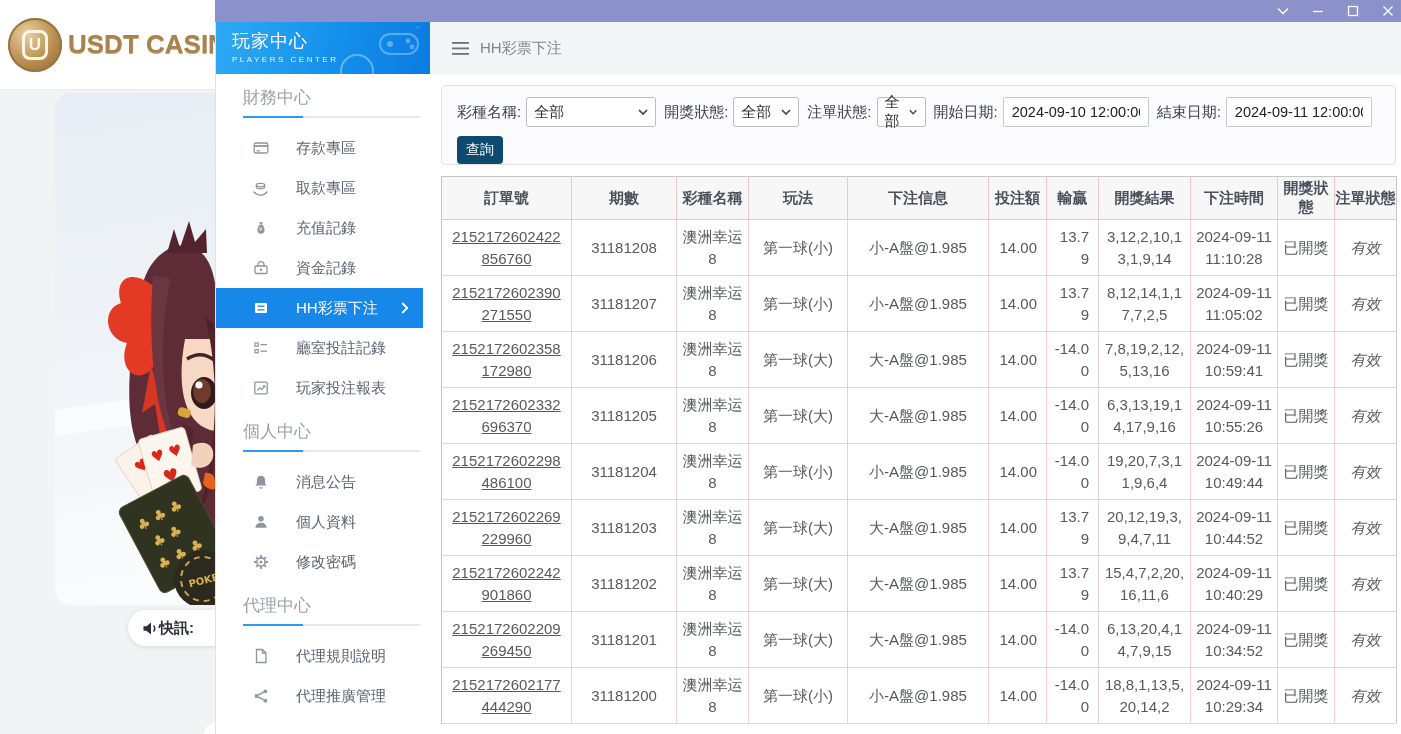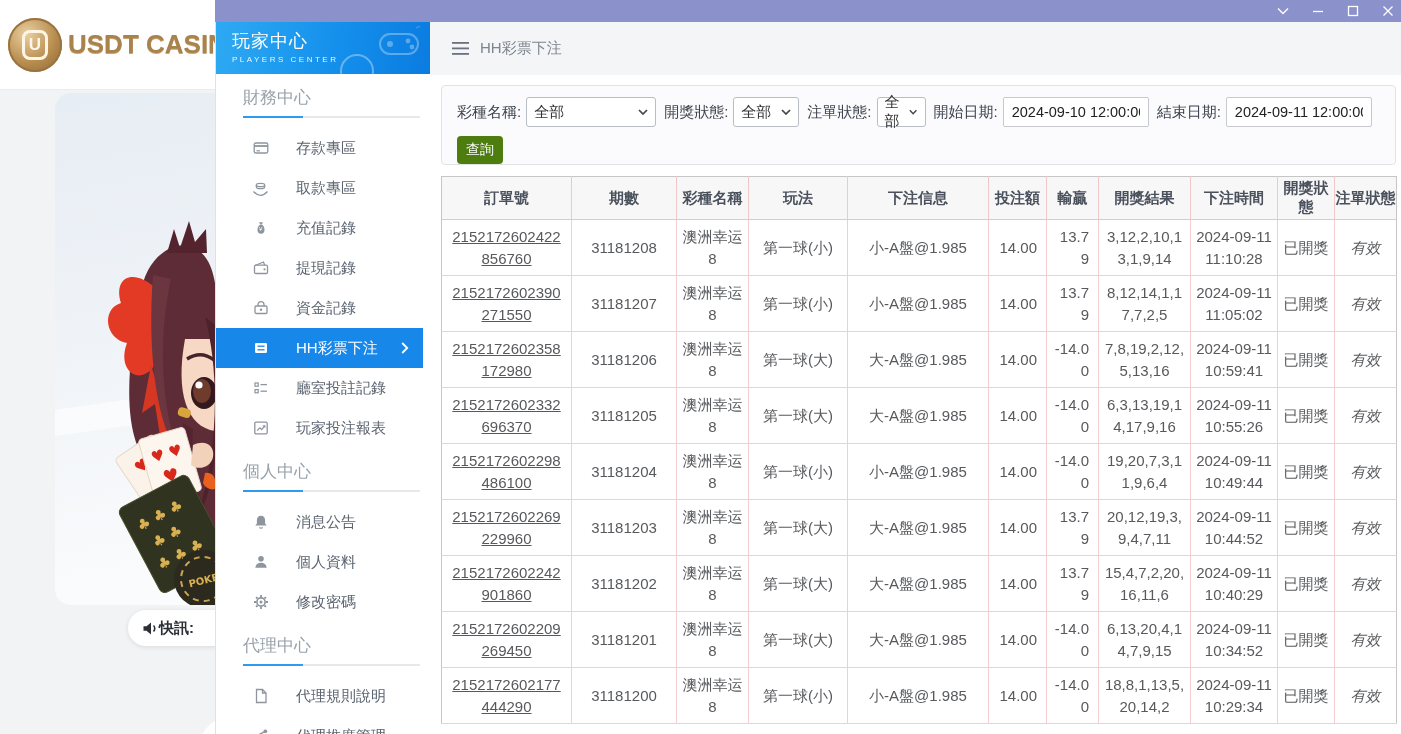--- a/index.html
+++ b/index.html
@@ -59,21 +59,21 @@
   .filter-panel { margin:10px 0 0 11px; width:955px; height:80px; border:1px solid #e2e3e6; border-radius:4px;
                   background:#fbfbfd; padding:11px 15px 8px 15px; }
   .filter-row { display:flex; align-items:center; }
   .f-label { font-size:15px; color:#3d434e; margin:0 5px 0 8px; white-space:nowrap; }
   .f-label:first-child { margin-left:0; }
   .select { height:30px; border:1px solid #b9bdc4; border-radius:3px; background:#fff; display:flex; align-items:center;
             justify-content:space-between; padding:0 7px; font-size:15px; color:#333; cursor:pointer; }
   .sel-name { width:130px; } .sel-draw { width:66px; } .sel-order { width:49px; }
   .date-input { height:30px; width:146px; border:1px solid #c6cace; border-radius:2px; background:#fff;
             font-size:14.5px; color:#222; padding:0 8px; font-family:"Liberation Sans","DejaVu Sans",sans-serif; }
-  .query-btn { margin-top:9px; width:46px; height:28px; background:#4d7c0f; color:#fff; border:none; border-radius:4px;
+  .query-btn { margin-top:9px; width:46px; height:28px; background:#0c4a6e; color:#fff; border:none; border-radius:4px;
             font-size:14px; cursor:pointer; font-family:inherit; }
 
   .tbl-wrap { margin:11px 0 0 11px; }
   table.tbl { border-collapse:collapse; table-layout:fixed; width:955px; border:1px solid #c6c6c6; }
   .tbl th { background:#f7f7f8; color:#4a515c; font-size:15px; font-weight:bold; height:43px;
             border:1px solid #efc9c9; border-bottom-color:#cfcfcf; padding:2px 0; text-align:center; }
   .tbl th:first-child { border-left-color:#c6c6c6; } .tbl th:last-child { border-right-color:#c6c6c6; }
   .tbl th { border-top-color:#c6c6c6; }
   .tbl td { border:1px solid #f2cece; color:#57595c; font-size:15px; height:56px; text-align:center;
             padding:2px 5px; line-height:1.45; word-break:break-all; }
@@ -225,30 +225,20 @@
               <path d="M6 2.2h4L8.7 4.6H7.3z" fill="currentColor"></path>
               <path d="M6.8 4.8C3.8 6.8 3.2 13.8 8 13.8s4.2-7 1.2-9z" fill="currentColor"></path>
               <text x="6" y="11.4" font-size="6" fill="#fff">¥</text>
             </svg>
           </span>
           <span class="nav-label">充值記錄</span>
         </div>
         <div class="nav-item">
           <span class="nav-icon">
             <svg width="16" height="16" viewBox="0 0 16 16">
-              <path d="M2 5.5L10.5 2l1.2 3.3" fill="none" stroke="currentColor" stroke-width="1.2"></path>
-              <rect x="1.5" y="5.2" width="13" height="8.3" rx="1.3" fill="none" stroke="currentColor" stroke-width="1.3"></rect>
-              <circle cx="11.5" cy="9.3" r="1.1" fill="currentColor"></circle>
-            </svg>
-          </span>
-          <span class="nav-label">提現記錄</span>
-        </div>
-        <div class="nav-item">
-          <span class="nav-icon">
-            <svg width="16" height="16" viewBox="0 0 16 16">
               <path d="M5 6V4.6a3 3 0 016 0V6" fill="none" stroke="currentColor" stroke-width="1.3"></path>
               <rect x="2" y="6" width="12" height="7.5" rx="1.2" fill="none" stroke="currentColor" stroke-width="1.3"></rect>
               <circle cx="8" cy="9.7" r="1.2" fill="currentColor"></circle>
             </svg>
           </span>
           <span class="nav-label">資金記錄</span>
         </div>
         <div class="nav-item active">
           <span class="nav-icon">
             <svg width="16" height="16" viewBox="0 0 16 16">

